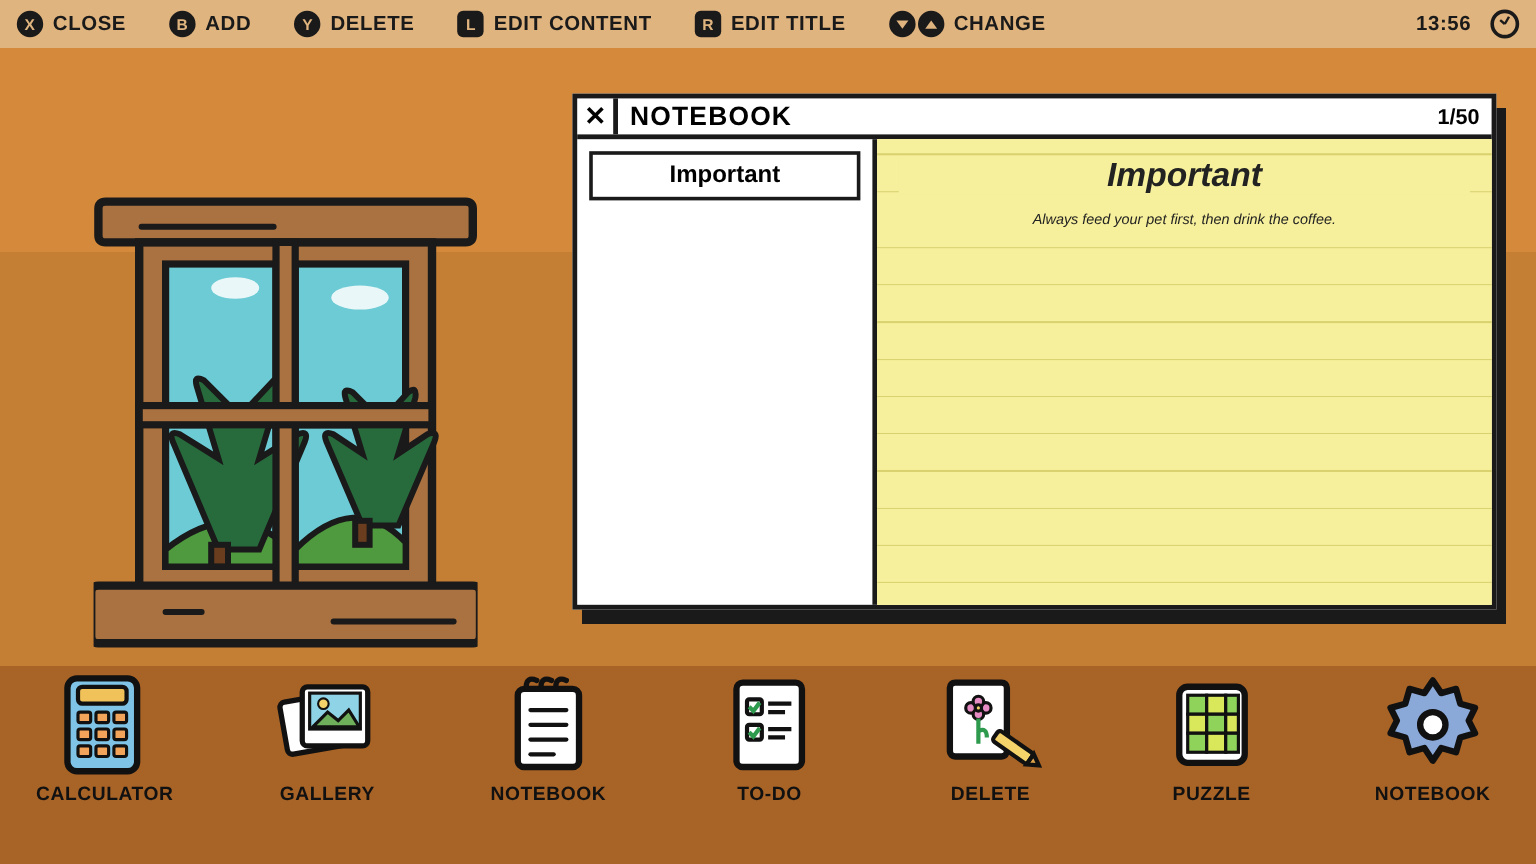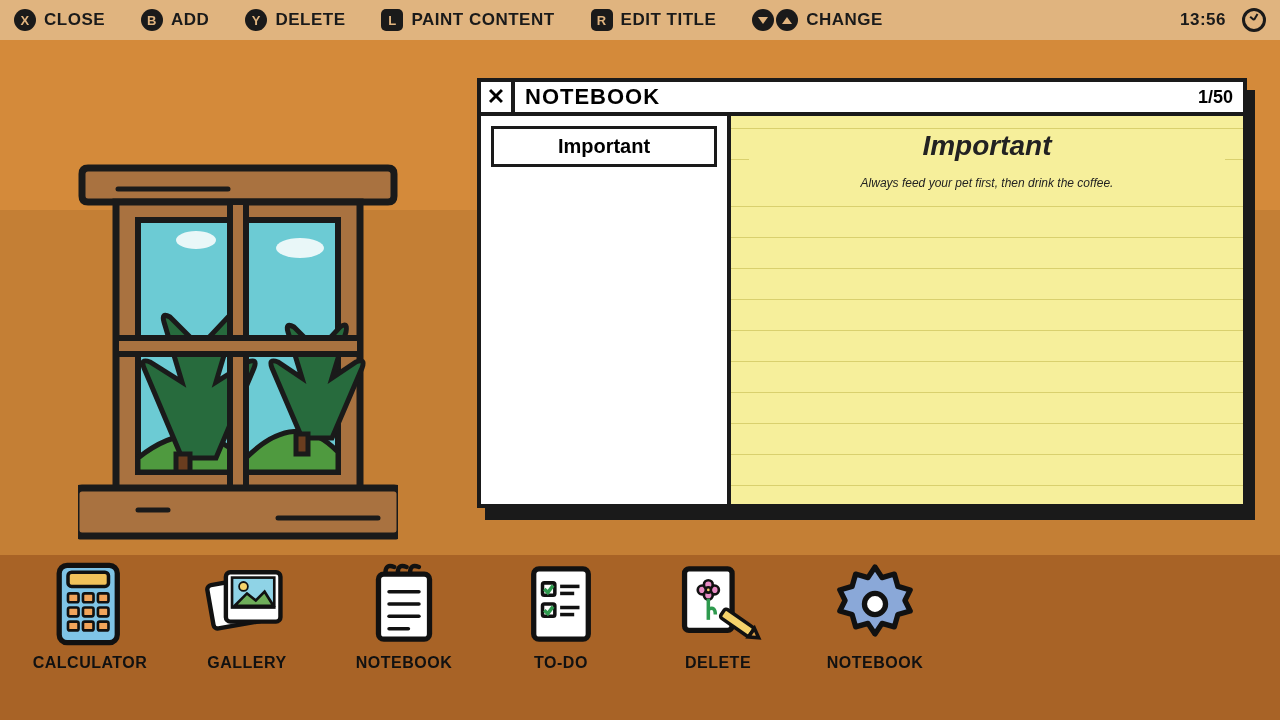--- a/index.html
+++ b/index.html
@@ -99,21 +99,21 @@
   }
   .nb-page h2 {
     font-size:28px; font-weight:900; font-style:italic; margin-bottom:14px;
     background:#f6ef9b;
   }
   .nb-page p { font-size:12px; font-weight:400; }
 
   
   .dock {
     position:absolute; left:30px; top:560px; width:1220px; height:150px;
-    display:flex; align-items:flex-start; gap:37px;
+    display:flex; align-items:flex-start; gap:72px;
   }
   .dock .app {
     display:flex; flex-direction:column; align-items:center; gap:6px;
     width:120px;
   }
   .dock .icon-slot { width:88px; height:88px; display:flex; align-items:center; justify-content:center; }
   .dock .label { font-size:16px; font-weight:900; letter-spacing:0.5px; color:#111; }
 
   svg { display:block; }
 </style>
@@ -131,21 +131,21 @@
   <div class="item">
     <span class="btn-circle">B</span>
     <span>ADD</span>
   </div>
   <div class="item">
     <span class="btn-circle">Y</span>
     <span>DELETE</span>
   </div>
   <div class="item">
     <span class="btn-round-sq">L</span>
-    <span>PAINT CONTENT</span>
+    <span>EDIT CONTENT</span>
   </div>
   <div class="item">
     <span class="btn-round-sq">R</span>
     <span>EDIT TITLE</span>
   </div>
   <div class="item">
     <span class="dpad">
       <span class="tri-down"></span>
       <span class="tri-up"></span>
     </span>
@@ -310,20 +310,39 @@
         </g>
         <g transform="rotate(35 70 70)">
           <rect x="52" y="64" width="40" height="12" rx="3" fill="#f5d36b" stroke="#111" stroke-width="4"></rect>
           <path d="M92 64 l10 6 l-10 6 z" fill="#e0a44b" stroke="#111" stroke-width="4"></path>
         </g>
       </svg>
     </div>
     <div class="label">DELETE</div>
   </div>
 
+  <div class="app">
+    <div class="icon-slot">
+      <svg viewBox="0 0 90 100" width="80" height="88">
+        <rect x="14" y="14" width="62" height="72" rx="8" fill="#fff" stroke="#111" stroke-width="6"></rect>
+        <g stroke="#111" stroke-width="3">
+          <rect x="22" y="22" width="18" height="18" fill="#8fd35a"></rect>
+            <rect x="40" y="22" width="18" height="18" fill="#d8e85a"></rect>
+            <rect x="58" y="22" width="12" height="18" fill="#8fd35a"></rect>
+          <rect x="22" y="40" width="18" height="18" fill="#d8e85a"></rect>
+            <rect x="40" y="40" width="18" height="18" fill="#8fd35a"></rect>
+            <rect x="58" y="40" width="12" height="18" fill="#d8e85a"></rect>
+          <rect x="22" y="58" width="18" height="18" fill="#8fd35a"></rect>
+            <rect x="40" y="58" width="18" height="18" fill="#d8e85a"></rect>
+            <rect x="58" y="58" width="12" height="18" fill="#8fd35a"></rect>
+        </g>
+      </svg>
+    </div>
+    <div class="label">PUZZLE</div>
+  </div>
 
   <div class="app">
     <div class="icon-slot">
       <svg viewBox="0 0 100 100" width="88" height="88">
         <g fill="#8aa8d8" stroke="#111" stroke-width="6" stroke-linejoin="round">
           <path d="M50 8 l8 12 l14 -4 l4 14 l14 4 l-6 12 l6 12 l-14 4 l-4 14 l-14 -4 l-8 12 l-8 -12 l-14 4 l-4 -14 l-14 -4 l6 -12 l-6 -12 l14 -4 l4 -14 l14 4 z"></path>
           <circle cx="50" cy="50" r="12" fill="#fff"></circle>
         </g>
       </svg>
     </div>

